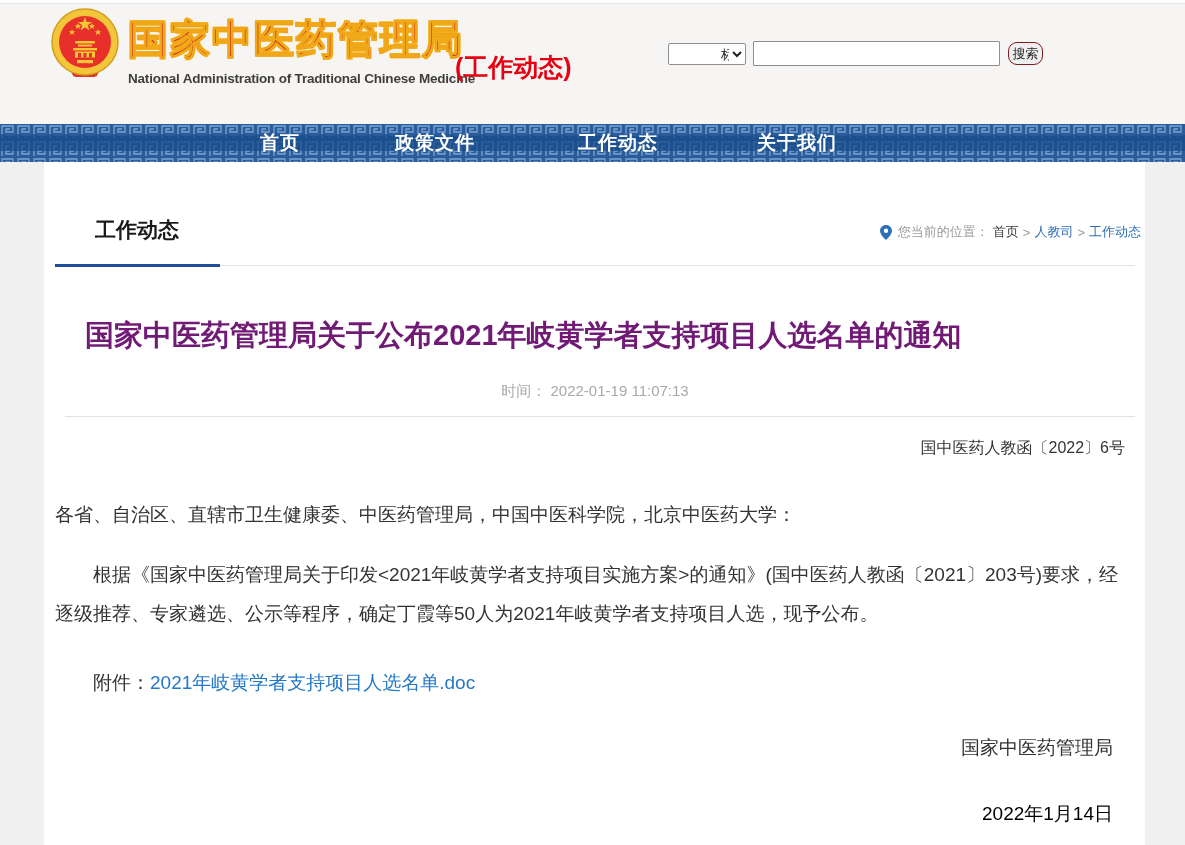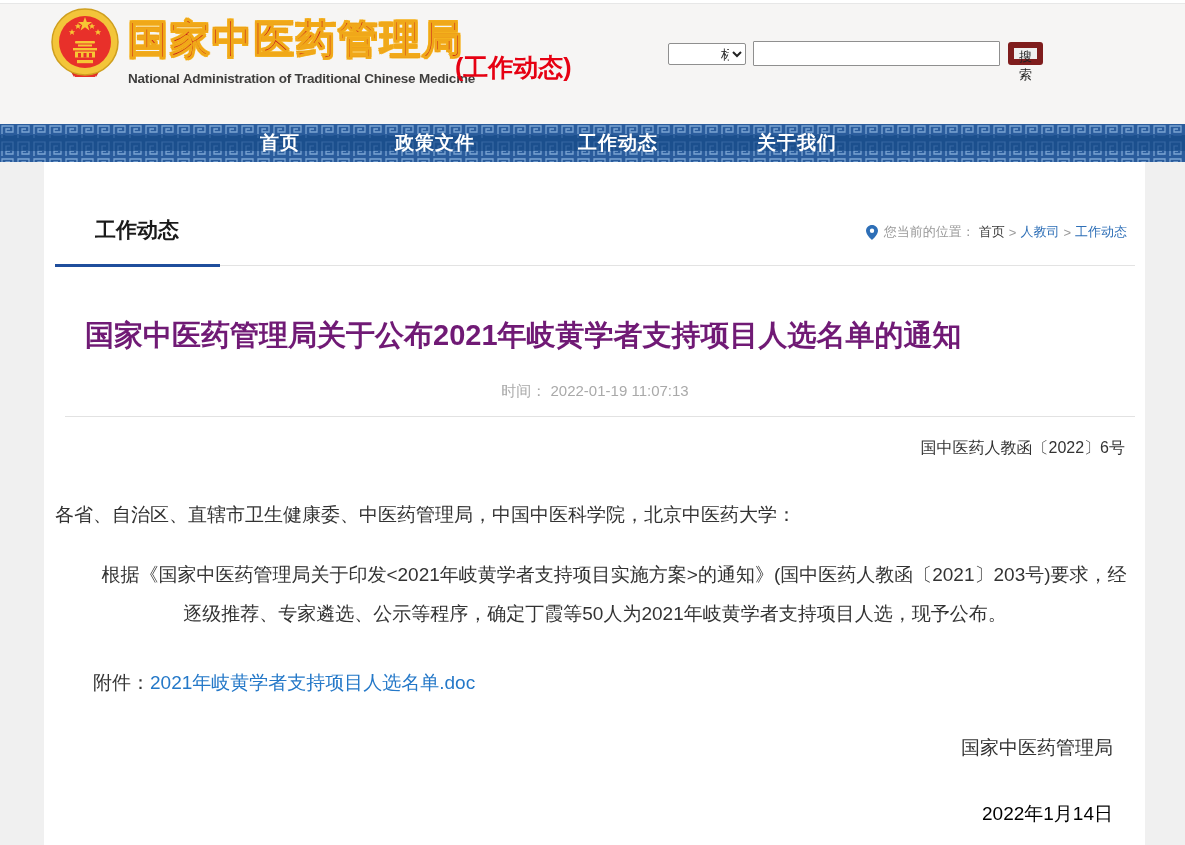--- a/index.html
+++ b/index.html
@@ -17,51 +17,51 @@
     font-size:40px; font-weight:bold; letter-spacing:2px;
     color:#c4171c; -webkit-text-stroke:1px #f0a819;
     text-shadow:1px 1px 0 #f6b21b,-1px -1px 0 #f6b21b,1px -1px 0 #f6b21b,-1px 1px 0 #f6b21b;
   }
   .brand-en { margin-top:4px; font-size:13.5px; font-weight:bold; color:#3f3e3d; letter-spacing:-0.2px; }
   .section-label { position:absolute; left:455px; top:47px; font-size:25px; font-weight:bold; color:#e60012; }
 
   .search-area { position:absolute; top:0; left:0; width:100%; height:100%; }
   .search-select { position:absolute; left:668px; top:39px; width:78px; height:22px; font-size:13px; color:#222; background:#fff; border:1px solid #8f8f8f; border-radius:2px;padding-left:48px; }
   .search-input  { position:absolute; left:753px; top:37px; width:247px; height:25px; font-size:13px; border:1px solid #8f8f8f; border-radius:1px; background:#fff; padding:0 4px; }
-  .search-button { position:absolute; left:1008px; top:38px; width:35px; height:23px; font-size:13px; color:#222; background:#efefef; border:6px solid #7f1d1d; border-radius:3px; }
+  .search-button { position:absolute; left:1008px; top:38px; width:35px; height:23px; font-size:13px; color:#222; background:#efefef; border:1px solid #7f1d1d; border-radius:9px; }
 
   
   .nav { position:relative; height:38px; width:100%; background:#2a5c9c; }
   .nav svg.fret-bg { position:absolute; inset:0; width:100%; height:100%; display:block; }
   .nav-items { position:absolute; inset:0; }
   .nav-item { position:absolute; top:50%; transform:translate(-50%,-50%); color:#ffffff; font-size:19px; font-weight:bold; letter-spacing:1px; cursor:pointer; white-space:nowrap; }
 
   
   .content { position:relative; margin-left:44px; width:1101px; min-height:682px; background:#ffffff; }
 
   .tab-bar { position:relative; height:105px; }
   .tab-title { position:absolute; left:51px; top:54px; font-size:21px; font-weight:bold; color:#1a1a1a; }
   .tab-line { position:absolute; left:11px; right:10px; top:103px; height:1px; background:#e3e3e3; }
   .tab-underline { position:absolute; left:11px; top:102px; width:165px; height:3px; background:#1f4e9c; }
 
-  .breadcrumb { position:absolute; right:18px; top:61px; font-size:13px; color:#9a9a9a; display:flex; align-items:center; gap:4px; white-space:nowrap; }
+  .breadcrumb { position:absolute; right:4px; top:61px; font-size:13px; color:#9a9a9a; display:flex; align-items:center; gap:4px; white-space:nowrap; }
   .breadcrumb .pin { width:12px; height:15px; margin-right:2px; }
   .bc-home { color:#3c3c3c; cursor:pointer; }
   .bc-link { color:#2e6fb7; cursor:pointer; }
   .bc-sep { color:#9a9a9a; }
 
   .article { position:relative; padding:0 10px 40px 11px; }
   .article-title { margin:51px 30px 0 30px; font-size:29px; font-weight:bold; color:#701a75; line-height:34px; }
   .article-time { margin-top:30px; text-align:center; font-size:15px; color:#a9a9a9; }
   .article-divider { margin:15px 0 0 10px; height:1px; background:#e2e2e2; }
   .doc-number { margin:21px 10px 0 0; text-align:right; font-size:16px; color:#333333; }
 
   .body-text { font-size:19px; color:#333333; line-height:39px; }
   .para-salutation { margin-top:36px; }
-  .para-main { margin-top:21px; text-indent:2em;text-align:center; }
+  .para-main { margin-top:21px; text-indent:2em; }
   .attachment { margin-top:37px; text-indent:2em; font-size:19px; color:#333; }
   .attachment a { color:#2478c8; text-decoration:none; cursor:pointer; }
   .signature { margin:39px 22px 0 0; text-align:right; font-size:19px; color:#333; }
   .sig-date  { margin:40px 22px 0 0; text-align:right; font-size:19px; color:#000000; }
 </style>
 </head>
 <body>
 
 <div class="top-strip"></div>
 

